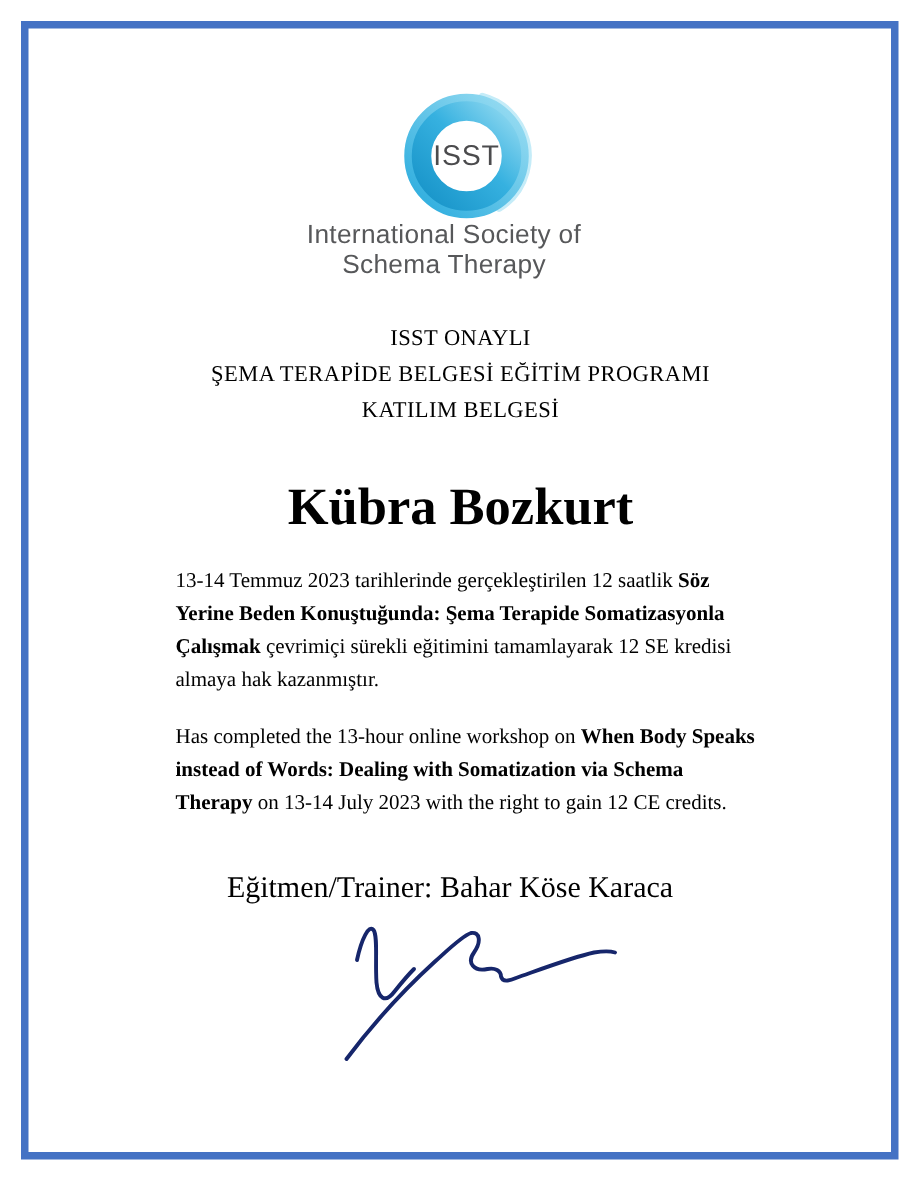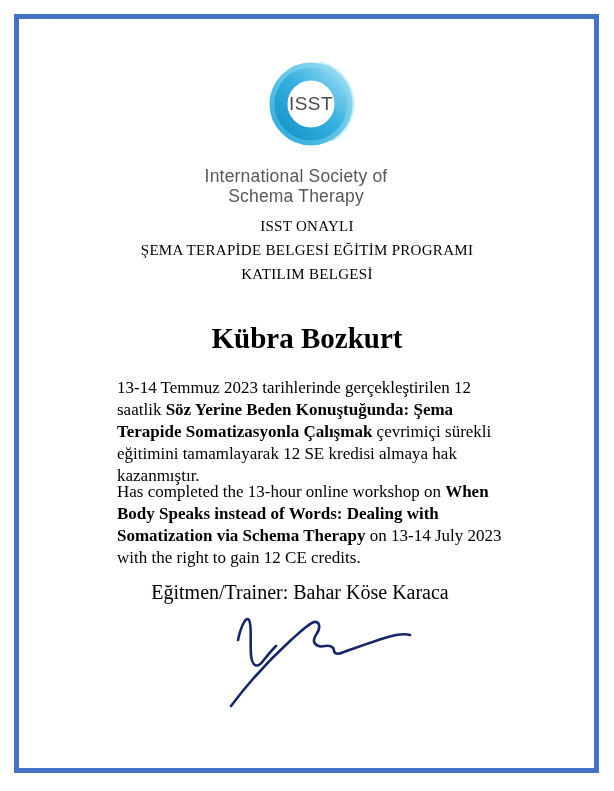--- a/index.html
+++ b/index.html
@@ -23,43 +23,42 @@
     width:94px;height:94px;
   }
   .logo-caption{
     position:absolute;
     left:0;top:146px;width:592px;
     text-align:center;
     font-family:"Liberation Sans", sans-serif;
     font-size:17.5px;line-height:20px;
     color:#57585a;
     letter-spacing:0.2px;
-    margin-top:20px;
   }
   .cert-header{
     position:absolute;
     left:0;top:214px;width:614px;
     text-align:center;
     font-weight:normal;
     font-size:15px;line-height:24px;
     letter-spacing:0.3px;
     color:#000000;
   }
   .recipient{
     position:absolute;
     left:0;top:317px;width:614px;
     text-align:center;
     font-weight:bold;
-    font-size:29px;line-height:42px;
+    font-size:35px;line-height:42px;
     color:#000000;
   }
   .para{
     position:absolute;
     left:117px;width:392px;
-    font-size:17px;line-height:22px;
+    font-size:14px;line-height:22px;
     color:#000000;
     margin:0;
   }
   .para-tr{top:377px;}
   .para-en{top:481px;}
   .trainer{
     position:absolute;
     left:0;top:582px;width:600px;
     text-align:center;
     font-weight:normal;

